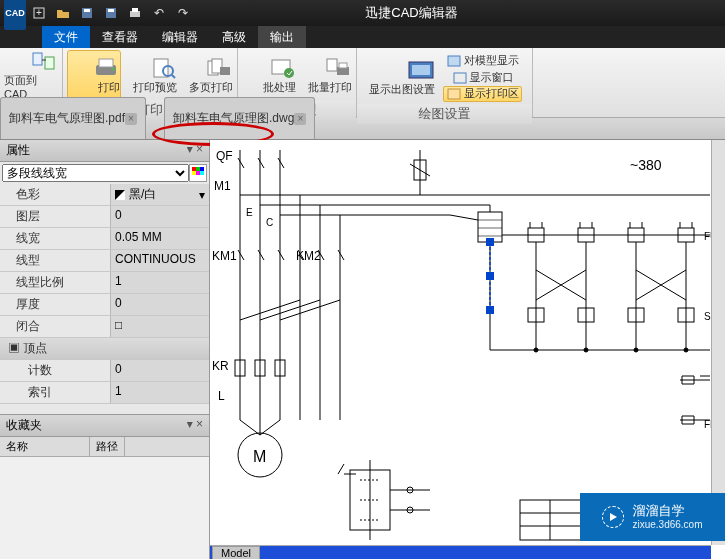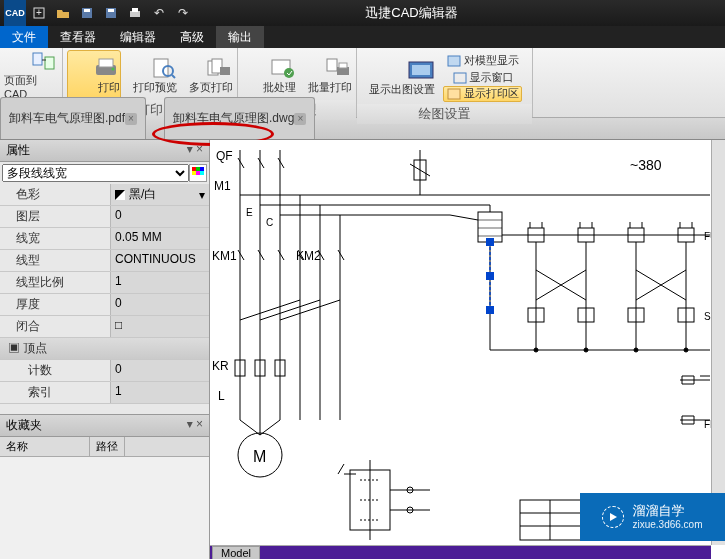--- a/index.html
+++ b/index.html
@@ -6,21 +6,21 @@
 body { width: 725px; height: 559px; background: #fff; overflow: hidden; position: relative; }
 
 
 .titlebar { height: 26px; background: linear-gradient(#2a2a2a,#1a1a1a); display: flex; align-items: center; color: #fff; font-size: 12px; }
 .titlebar .qat { display: flex; align-items: center; gap: 2px; padding: 0 4px; }
 .titlebar .qat-btn { width: 22px; height: 34px; display: flex; align-items: center; justify-content: center; color: #ddd; border-radius: 2px; }
 .titlebar .qat-btn.app { background: #0a4a8a; color: #fff; font-size: 9px; font-weight: bold; }
 .titlebar .title { flex: 1; text-align: center; font-size: 13px; padding-right: 100px; }
 
 
-.menutabs { height: 22px; background: #222; display: flex; color: #fff; font-size: 12px; }
+.menutabs { height: 22px; background: #222; display: flex; color: #fff; font-size: 12px; padding-left: 42px; }
 .menutabs .tab { padding: 3px 12px; cursor: pointer; }
 .menutabs .tab.file { background: #0066cc; }
 .menutabs .tab.active { background: #444; }
 
 
 .ribbon { height: 70px; background: linear-gradient(#f5f5f5,#e0e0e0); border-bottom: 1px solid #aaa; display: flex; }
 .ribbon-group { display: flex; flex-direction: column; border-right: 1px solid #bbb; padding: 2px 4px 0 4px; }
 .ribbon-group .buttons { flex: 1; display: flex; align-items: center; gap: 2px; }
 .ribbon-group .grplabel { font-size: 13px; color: #555; text-align: center; padding: 1px 0; background: linear-gradient(#e8e8e8,#d8d8d8); margin: 0 -4px; }
 .rbtn { display: flex; flex-direction: column; align-items: flex-end; justify-content: center; width: 54px; height: 50px; border-radius: 3px; cursor: pointer; font-size: 11px; color: #333; }
@@ -50,21 +50,21 @@
 .proprow .lab { width: 110px; padding: 2px 6px 2px 16px; color: #333; }
 .proprow .val { flex: 1; padding: 2px 4px; background: #d8d8d8; border-left: 1px solid #b8b8b8; }
 .proprow.head .lab { padding-left: 8px; font-weight: normal; background: linear-gradient(#dcdcdc,#cacaca); width: 100%; }
 .favpanel { border-top: 1px solid #999; }
 .favhdr { display: flex; background: #dcdcdc; border-bottom: 1px solid #aaa; }
 .favhdr div { padding: 2px 6px; border-right: 1px solid #aaa; font-size: 11px; }
 
 
 .canvas { flex: 1; background: #fff; position: relative; overflow: hidden; }
 .scroll-v { position: absolute; right: 0; top: 0; bottom: 14px; width: 14px; background: #e0e0e0; border-left: 1px solid #aaa; }
-.scroll-h { position: absolute; left: 0; right: 14px; bottom: 0; height: 14px; background: #4c1d95; border-top: 1px solid #aaa; display: flex; align-items: flex-start; }
+.scroll-h { position: absolute; left: 0; right: 14px; bottom: 0; height: 14px; background: #1d4ed8; border-top: 1px solid #aaa; display: flex; align-items: flex-start; }
 .modeltab { background: #c8c8c8; border: 1px solid #999; font-size: 11px; padding: 0 8px; margin-left: 2px; }
 
 svg.diagram { position: absolute; left: 0; top: 0; }
 .sel-handle { fill: #0044cc; }
 
 
 .brand { position: absolute; right: 0; bottom: 18px; width: 145px; height: 48px; background: #0a6bb8; color: #fff; display: flex; align-items: center; justify-content: center; gap: 8px; font-size: 13px; }
 .brand .play { width: 22px; height: 22px; border: 1.5px dashed #fff; border-radius: 50%; display: flex; align-items: center; justify-content: center; }
 .brand .txt { display: flex; flex-direction: column; line-height: 1.1; }
 .brand .url { font-size: 10px; opacity: .9; }

